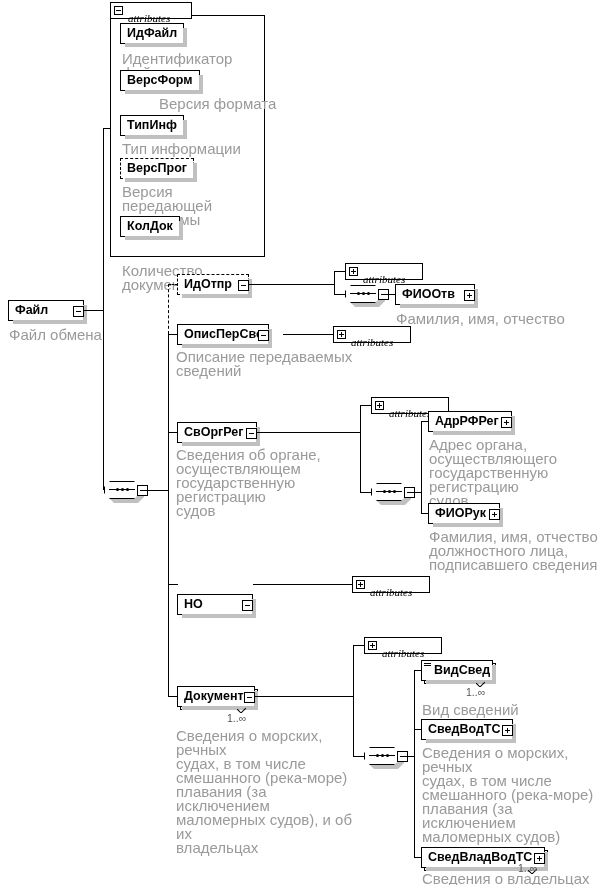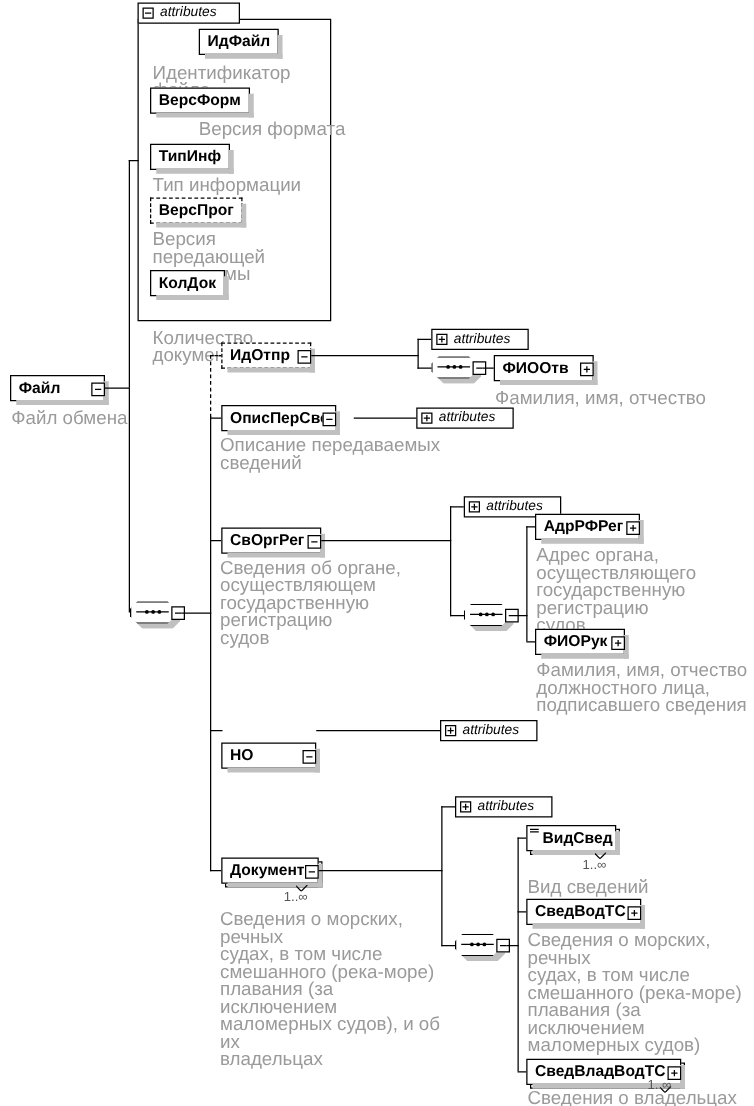--- a/index.html
+++ b/index.html
@@ -72,22 +72,23 @@
 
   
   .attrbox{
     position:absolute;
     box-sizing:border-box;
     border:1px solid #000;
     background:#fff;
     height:17px;line-height:15px;
     font-size:11px;font-style:italic;
     color:#000;
-    padding:0 4px 0 17px;
+    padding:8px 4px 0 17px;
     white-space:nowrap;
+    font-family:Liberation Serif, serif;
   }
   .attrbox .sq{
     position:absolute;left:3px;top:3px;
     width:9px;height:9px;box-sizing:border-box;
     border:1px solid #000;background:#fff;
   }
   .attrbox .sq:before{
     content:"";position:absolute;left:1px;top:3px;width:5px;height:1px;background:#000;
   }
   .attrbox .sq.plus:after{
@@ -144,21 +145,21 @@
 <body>
 
 <div id="canvas">
 
   <div class="attrpanel" style="left:110px;top:15px;width:155px;height:242px;"></div>
   <div class="attrbox" style="left:110px;top:2px;width:82px;">
     <span class="sq"></span>
     <span>attributes</span>
   </div>
 
-  <div class="node shadow" style="left:120px;top:23px;margin-left:39px;">
+  <div class="node shadow" style="left:120px;top:23px;">
     <span>ИдФайл</span>
   </div>
   <div class="doc" style="left:122px;top:52px;width:140px;">Идентификатор файла</div>
 
   <div class="node shadow" style="left:120px;top:70px;">
     <span>ВерсФорм</span>
   </div>
   <div class="doc" style="left:122px;top:97px;width:140px;margin-left:37px;">Версия формата</div>
 
   <div class="node shadow" style="left:120px;top:115px;">

